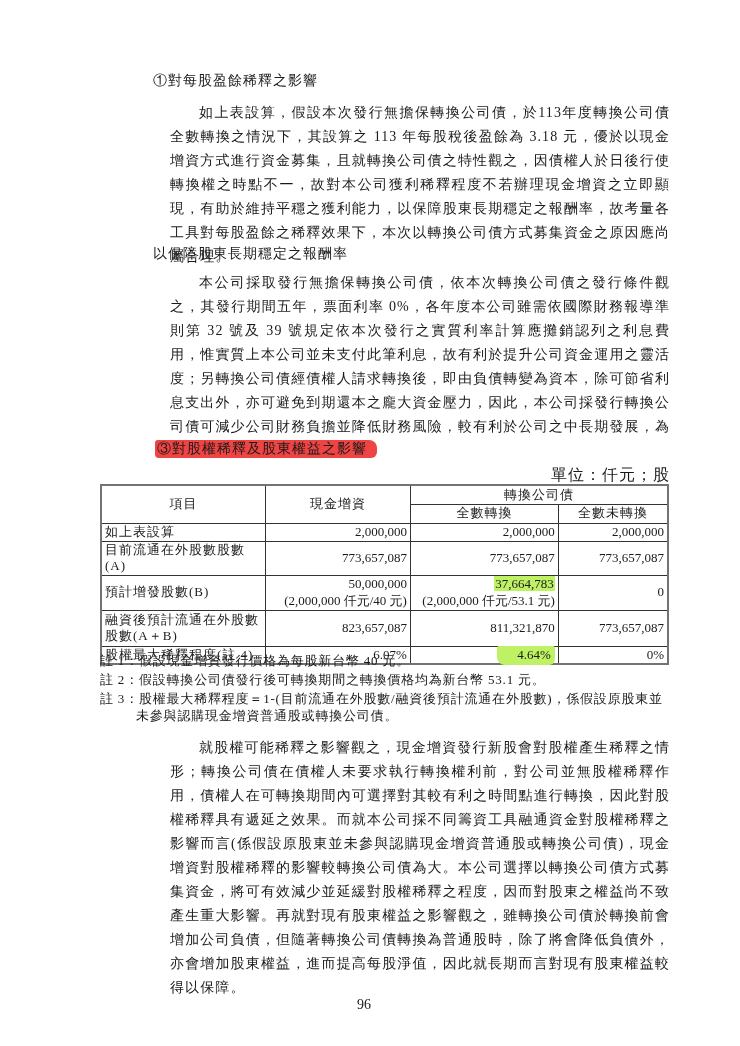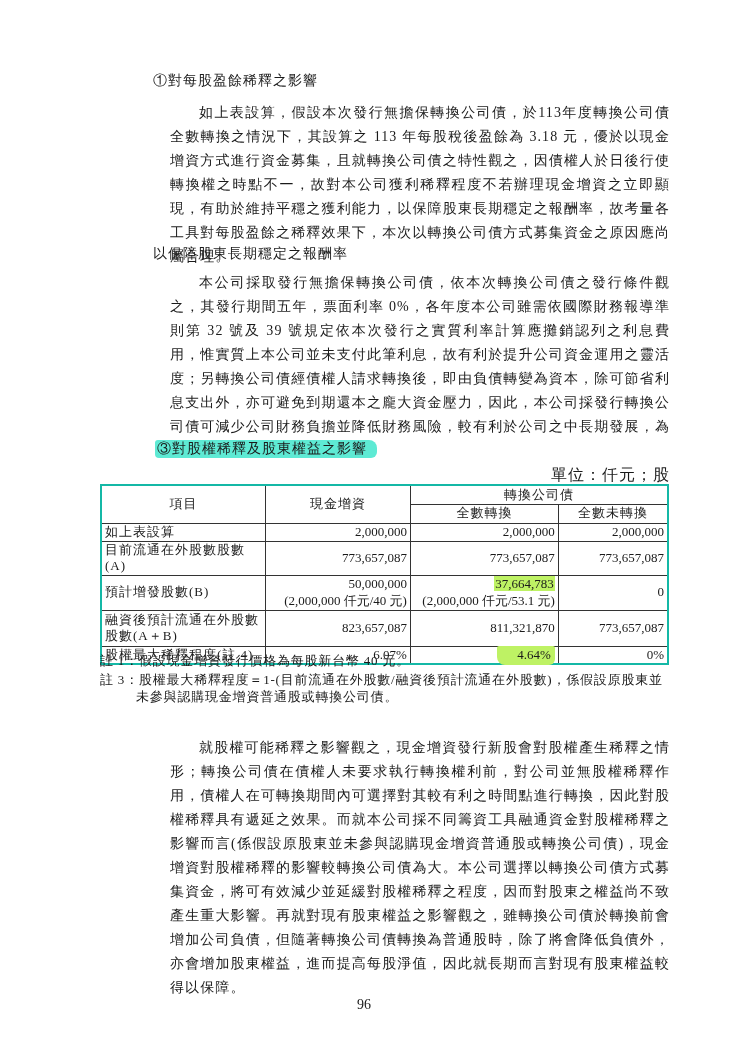--- a/index.html
+++ b/index.html
@@ -11,32 +11,32 @@
   .abs { position: absolute; }
   .heading {
     font-size: 14px; line-height: 20px; letter-spacing: 1px;
   }
   .para {
     font-size: 14px; line-height: 24px; letter-spacing: 1.1px;
     text-align: justify;
   }
   .indent { text-indent: 29px; }
   .hl {
-    background: #5eead4;
+    background: #ef4444;
     border-radius: 3px 8px 6px 4px;
     padding: 1px 10px 2px 2px;
   }
   .unit {
     font-size: 16px; letter-spacing: 1px;
   }
   table.t {
     border-collapse: collapse;
     position: absolute; left: 100px; top: 484px; width: 569px;
     font-size: 13px;
-    border: 2px solid #14b8a6;
+    border: 2px solid #737373;
   }
   table.t td {
     border: 1px solid #333;
     padding: 0 3px;
     line-height: 16.5px;
     vertical-align: middle;
   }
   .c { text-align: center; letter-spacing: 1px; }
   .r { text-align: right; white-space: nowrap; }
   .l { text-align: left; letter-spacing: 1px; }
@@ -112,18 +112,19 @@
     <td class="l">股權最大稀釋程度(註 4)</td>
     <td class="r">6.07%</td>
     <td class="r"><span class="yl" style="padding:1px 4px 3px 20px;border-radius:2px 2px 6px 8px;">4.64%</span></td>
     <td class="r">0%</td>
   </tr>
 </tbody>
   </table>
 
 <div class="abs note" style="left:100px; top:652px; width:570px;">
   <div>註 1：假設現金增資發行價格為每股新台幣 40 元。</div>
+  <div style="margin-top:2px;">註 2：假設轉換公司債發行後可轉換期間之轉換價格均為新台幣 53.1 元。</div>
   <div style="margin-top:2px; padding-left:36px; text-indent:-36px;">註 3：股權最大稀釋程度＝1-(目前流通在外股數/融資後預計流通在外股數)，係假設原股東並未參與認購現金增資普通股或轉換公司債。</div>
 </div>
 
 <div class="abs para indent" style="left:170px; top:736px; width:500px;">就股權可能稀釋之影響觀之，現金增資發行新股會對股權產生稀釋之情形；轉換公司債在債權人未要求執行轉換權利前，對公司並無股權稀釋作用，債權人在可轉換期間內可選擇對其較有利之時間點進行轉換，因此對股權稀釋具有遞延之效果。而就本公司採不同籌資工具融通資金對股權稀釋之影響而言(係假設原股東並未參與認購現金增資普通股或轉換公司債)，現金增資對股權稀釋的影響較轉換公司債為大。本公司選擇以轉換公司債方式募集資金，將可有效減少並延緩對股權稀釋之程度，因而對股東之權益尚不致產生重大影響。再就對現有股東權益之影響觀之，雖轉換公司債於轉換前會增加公司負債，但隨著轉換公司債轉換為普通股時，除了將會降低負債外，亦會增加股東權益，進而提高每股淨值，因此就長期而言對現有股東權益較得以保障。</div>
 
 <div class="abs pagenum" style="left:357px; top:997px;">96</div>
 
 </body></html>

